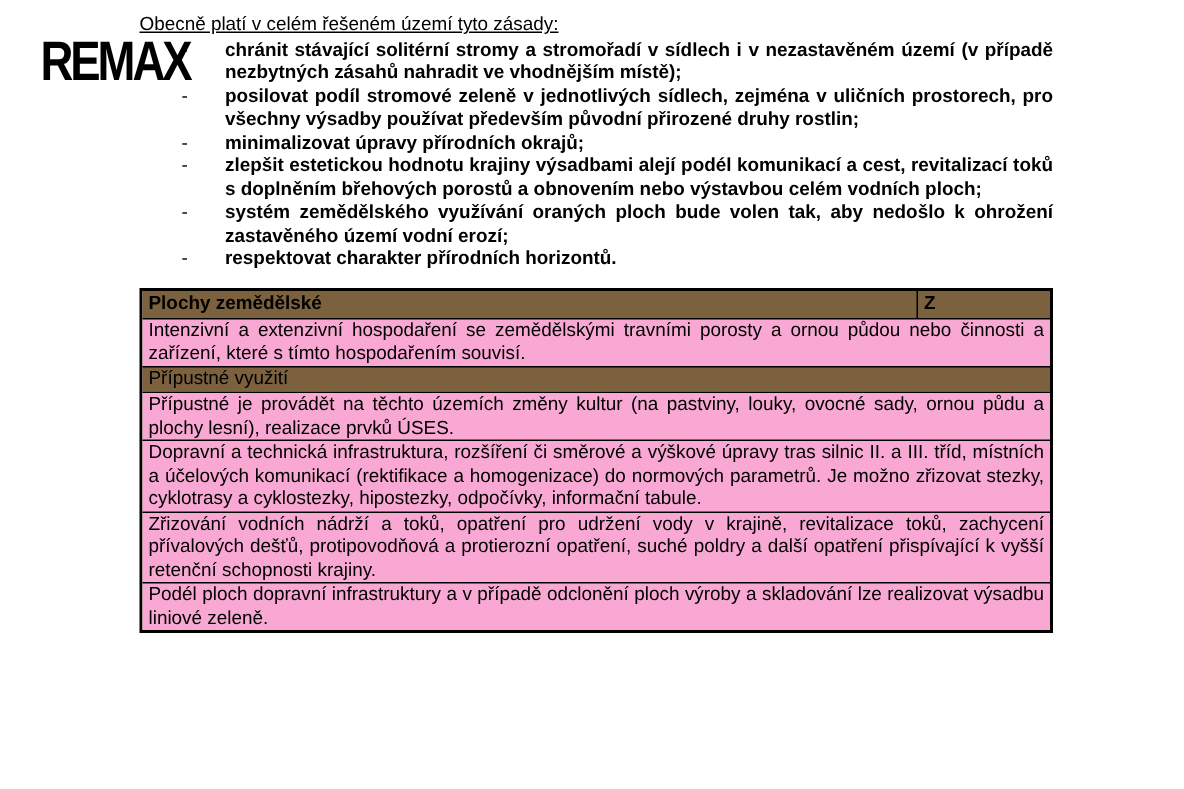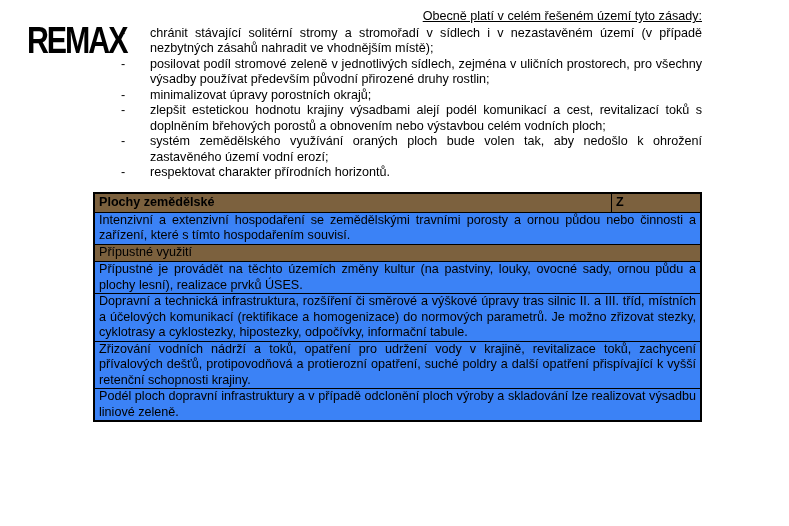--- a/index.html
+++ b/index.html
@@ -35,34 +35,34 @@
     position: absolute;
     left: 93px;
     top: 9px;
     width: 609px;
     font-size: 12.6px;
     line-height: 15.5px;
   }
   .heading {
     text-decoration: underline;
     margin: 0 0 1px 0;
-    text-align: right;
   }
   .principle {
     display: flex;
     align-items: flex-start;
   }
   .principle .marker {
     flex: 0 0 57px;
     box-sizing: border-box;
     padding-left: 28px;
   }
   .principle .ptext {
     flex: 1 1 auto;
     text-align: justify;
+    font-weight: bold;
   }
   
   .lu-table {
     position: absolute;
     left: 93px;
     top: 192px;
     width: 609px;
     box-sizing: border-box;
     border: 2px solid #000000;
     font-size: 12.6px;
@@ -83,21 +83,21 @@
     flex: 0 0 89px;
     box-sizing: border-box;
     border-left: 1px solid #000000;
     padding: 1px 4px;
   }
   .t-section {
     background: var(--brown, #7C613E);
     padding: 0 4px 1px 4px;
   }
   .t-body {
-    background: #3b82f6;
+    background: #f9a8d4;
     padding: 0 4px;
     text-align: justify;
   }
 </style>
 </head>
 <body>
 
 <div class="page">
 
   <div class="logo">REMAX</div>
@@ -108,21 +108,21 @@
     <div class="principle">
       <span class="marker">-</span>
       <span class="ptext">chránit stávající solitérní stromy a stromořadí v sídlech i v nezastavěném území (v případě nezbytných zásahů nahradit ve vhodnějším místě);</span>
     </div>
     <div class="principle">
       <span class="marker">-</span>
       <span class="ptext">posilovat podíl stromové zeleně v jednotlivých sídlech, zejména v uličních prostorech, pro všechny výsadby používat především původní přirozené druhy rostlin;</span>
     </div>
     <div class="principle">
       <span class="marker">-</span>
-      <span class="ptext">minimalizovat úpravy porostních okrajů;</span>
+      <span class="ptext">minimalizovat úpravy přírodních okrajů;</span>
     </div>
     <div class="principle">
       <span class="marker">-</span>
       <span class="ptext">zlepšit estetickou hodnotu krajiny výsadbami alejí podél komunikací a cest, revitalizací toků s doplněním břehových porostů a obnovením nebo výstavbou celém vodních ploch;</span>
     </div>
     <div class="principle">
       <span class="marker">-</span>
       <span class="ptext">systém zemědělského využívání oraných ploch bude volen tak, aby nedošlo k ohrožení zastavěného území vodní erozí;</span>
     </div>
     <div class="principle">

